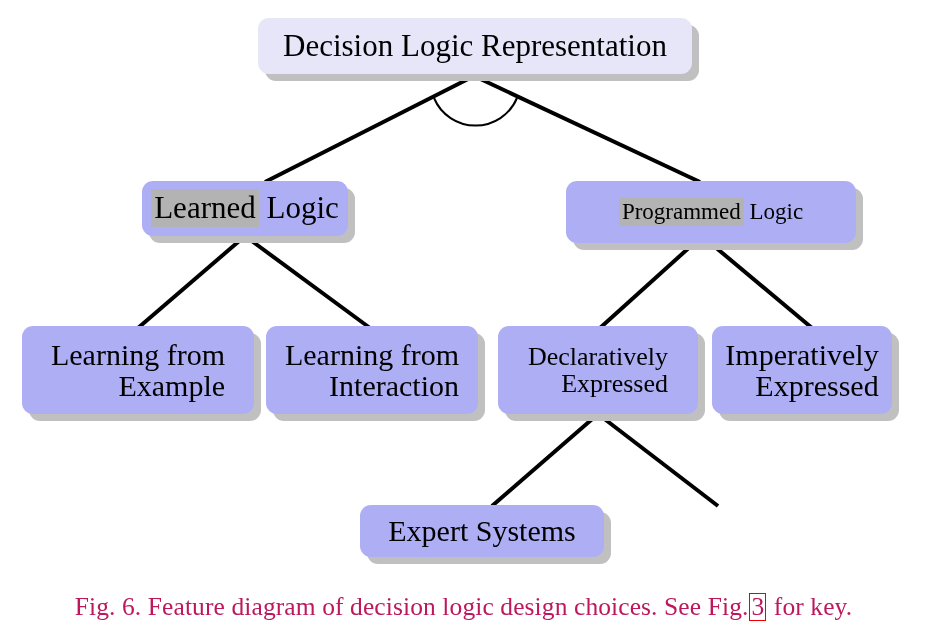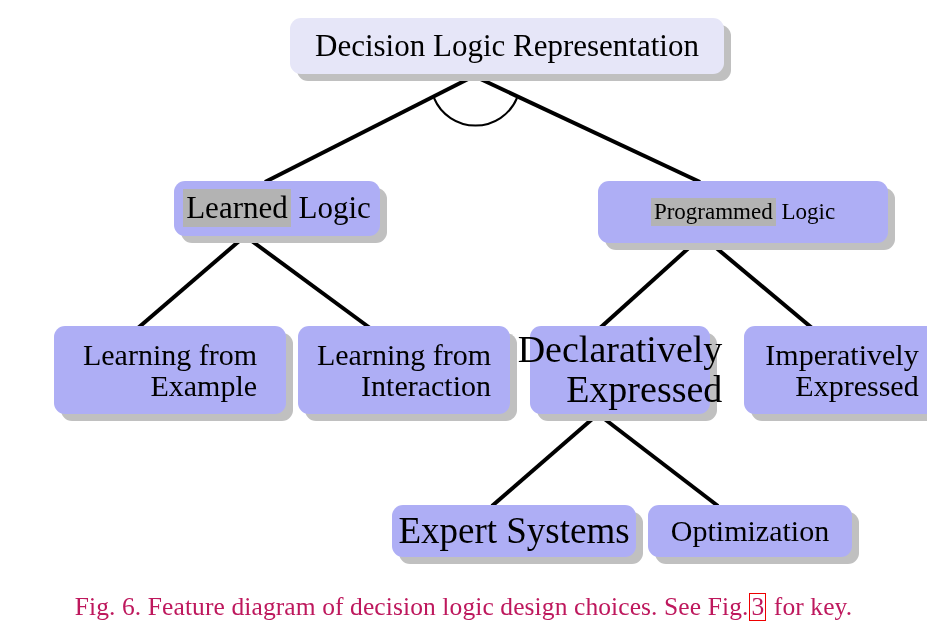--- a/index.html
+++ b/index.html
@@ -51,21 +51,20 @@
     border-radius: 11px;
     display: flex;
     align-items: center;
     justify-content: center;
     text-align: center;
     color: #000000;
     line-height: 1.04;
     white-space: pre-line;
     box-shadow: 7px 7px 0 0 #c0c0c0;
     z-index: 3;
-    margin-left: 32px;
   }
 
   .node.root {
     background: #e6e6f8;
   }
 
   .node.branch,
   .node.leaf {
     background: #aeaef5;
     text-align: right;
@@ -139,35 +138,32 @@
   <div class="node leaf" style="left:22px; top:326px; width:232px; height:88px; font-size:30px;">
     <span class="node-text">Learning from
 Example</span>
   </div>
 
   <div class="node leaf" style="left:266px; top:326px; width:212px; height:88px; font-size:30px;">
     <span class="node-text">Learning from
 Interaction</span>
   </div>
 
-  <div class="node leaf" style="left:498px; top:326px; width:180px; height:88px; font-size:38px;">
+  <div class="node leaf" style="left:498px; top:326px; width:200px; height:88px; font-size:26px;">
     <span class="node-text">Declaratively
 Expressed</span>
   </div>
 
-  <div class="node leaf" style="left:712px; top:326px; width:196px; height:88px; font-size:30px;">
+  <div class="node leaf" style="left:712px; top:326px; width:180px; height:88px; font-size:30px;">
     <span class="node-text">Imperatively
 Expressed</span>
   </div>
 
-  <div class="node leaf" style="left:360px; top:505px; width:244px; height:52px; font-size:37px;">
+  <div class="node leaf" style="left:360px; top:505px; width:244px; height:52px; font-size:30px;">
     <span class="node-text">Expert Systems</span>
   </div>
 
-  <div class="node leaf" style="left:616px; top:505px; width:204px; height:52px; font-size:30px;">
-    <span class="node-text">Optimization</span>
-  </div>
 
   <div id="caption"><span>Fig. 6.</span>
     <span>Feature diagram of decision logic design choices. See Fig.</span><span class="figlink">3</span>
     <span>for key.</span></div>
 
 </div>
 
 </body></html>

